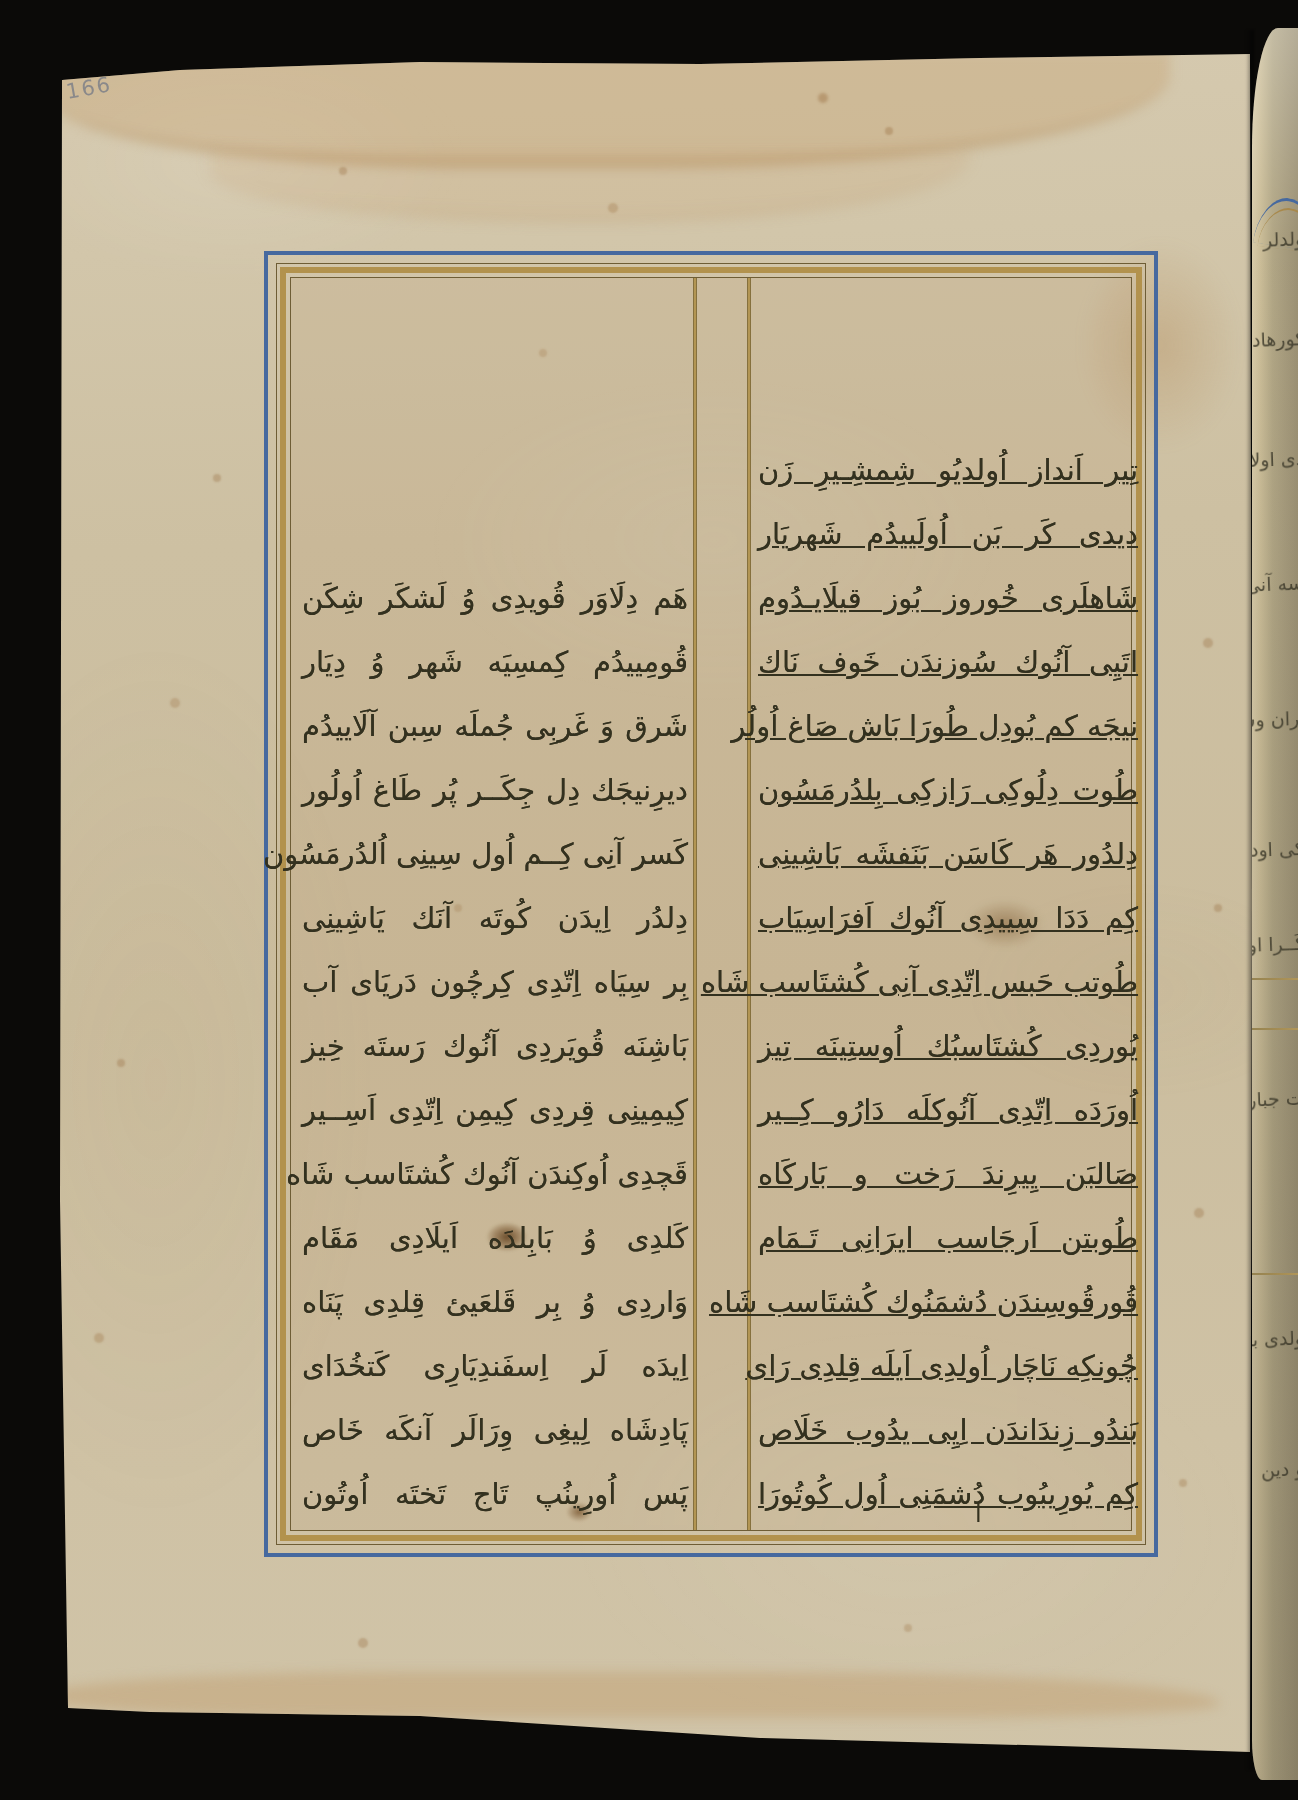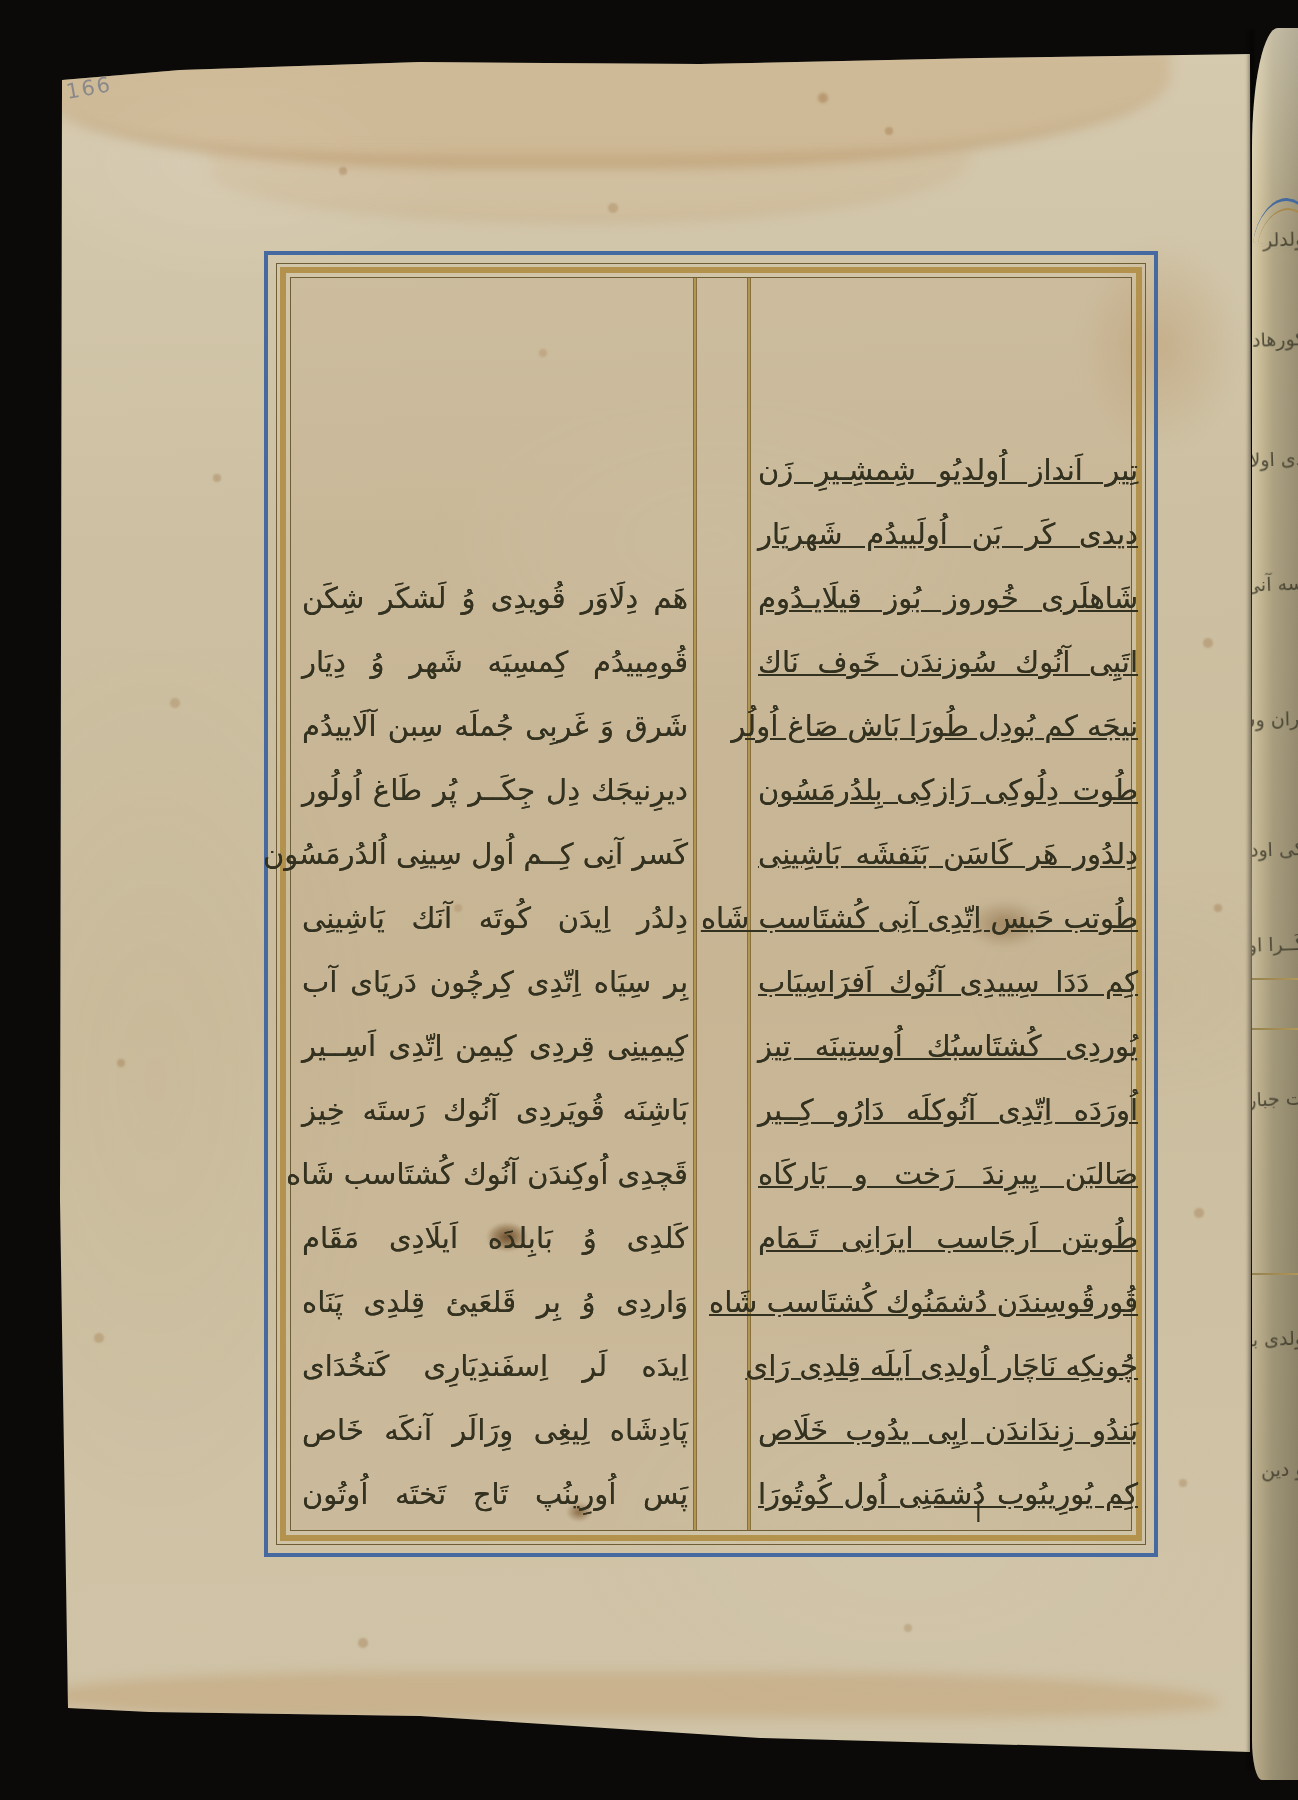--- a/index.html
+++ b/index.html
@@ -117,42 +117,42 @@
     <div class="gutter-rule gutter-right"></div>
 
     <div class="col" id="col-right">
       <div class="tline">تِیر اَنداز اُولدیُو شِمشِـیرِ زَن</div>
       <div class="tline">دیدی كَر بَن اُولَییدُم شَهریَار</div>
       <div class="tline">شَاهلَری خُوروز بُوز قیلَایـدُوم</div>
       <div class="tline">اتَیِی آنُوك سُوزندَن خَوف نَاك</div>
       <div class="tline">نیجَه كم بُودِل طُورَا بَاش صَاغ اُولُر</div>
       <div class="tline">طُوت دِلُوكِی رَازكِی بِلدُرمَسُون</div>
       <div class="tline">دِلدُور هَر كَاسَن بَنَفشَه بَاشِینِی</div>
+      <div class="tline">كِم دَدَا سِییدِی آنُوك اَفرَاسِیَاب</div>
       <div class="tline">طُوتب حَبس اِتّدِی آنِی كُشتَاسب شَاه</div>
-      <div class="tline">كِم دَدَا سِییدِی آنُوك اَفرَاسِیَاب</div>
       <div class="tline">یُوردِی كُشتَاسبُك اُوستِینَه تِیز</div>
       <div class="tline">اُورَدَه اِتّدِی آنُوكلَه دَارُو كِــیر</div>
       <div class="tline">صَالبَن یِیرِندَ رَخت و بَاركَاه</div>
       <div class="tline">طُوبتن اَرجَاسب ایرَانِی تَـمَام</div>
       <div class="tline">قُورقُوسِندَن دُشمَنُوك كُشتَاسب شَاه</div>
       <div class="tline">چُونكِه نَاچَار اُولدِی اَیلَه قِلدِی رَای</div>
       <div class="tline">بَندُو زِندَاندَن اِیِی یدُوب خَلَاص</div>
       <div class="tline">كِم یُورِیبُوب دُشمَنِی اُول كُوتُورَا</div>
     </div>
 
     <div class="col" id="col-left">
       <div class="tline">هَم دِلَاوَر قُویدِی وُ لَشكَر شِكَن</div>
       <div class="tline">قُومِییدُم كِمسِیَه شَهر وُ دِیَار</div>
       <div class="tline">شَرق وَ غَربِی جُملَه سِبن آلَاییدُم</div>
       <div class="tline">دیرِنیجَك دِل جِكَــر پُر طَاغ اُولُور</div>
       <div class="tline">كَسر آنِی كِــم اُول سِینِی اُلدُرمَسُون</div>
       <div class="tline">دِلدُر اِیدَن كُوتَه آنَك یَاشِینِی</div>
       <div class="tline">بِر سِیَاه اِتّدِی كِرچُون دَریَای آب</div>
+      <div class="tline">بَاشِنَه قُویَردِی آنُوك رَستَه خِیز</div>
       <div class="tline">كِیمِینِی قِردِی كِیمِن اِتّدِی اَسِــیر</div>
-      <div class="tline">بَاشِنَه قُویَردِی آنُوك رَستَه خِیز</div>
       <div class="tline">قَچدِی اُوكِندَن آنُوك كُشتَاسب شَاه</div>
       <div class="tline">كَلدِی وُ بَابِلدَه اَیلَادِی مَقَام</div>
       <div class="tline">وَاردِی وُ بِر قَلعَیئ قِلدِی پَنَاه</div>
       <div class="tline">اِیدَه لَر اِسفَندِیَارِی كَتخُدَای</div>
       <div class="tline">پَادِشَاه لِیغِی وِرَالَر آنكَه خَاص</div>
       <div class="tline">پَس اُورِینُپ تَاج تَختَه اُوتُون</div>
     </div>
 
     <div class="endmark">ا</div>
   </div>

